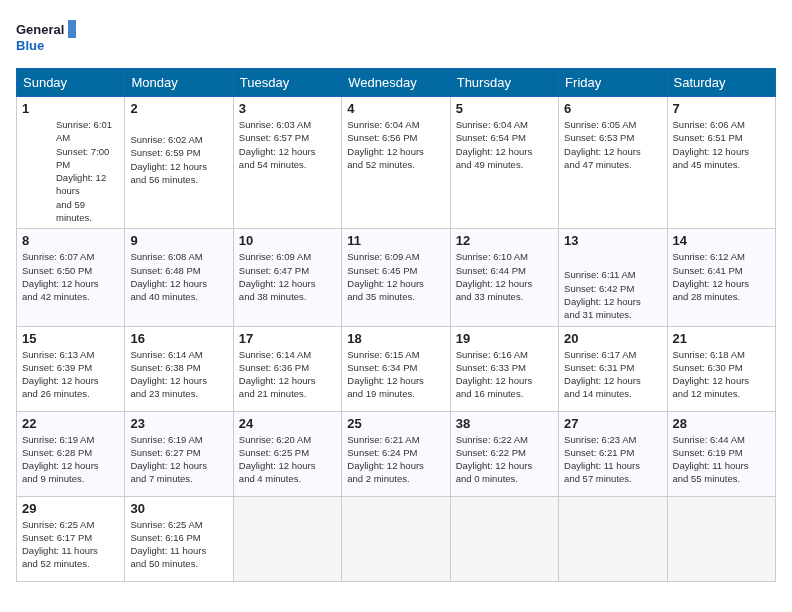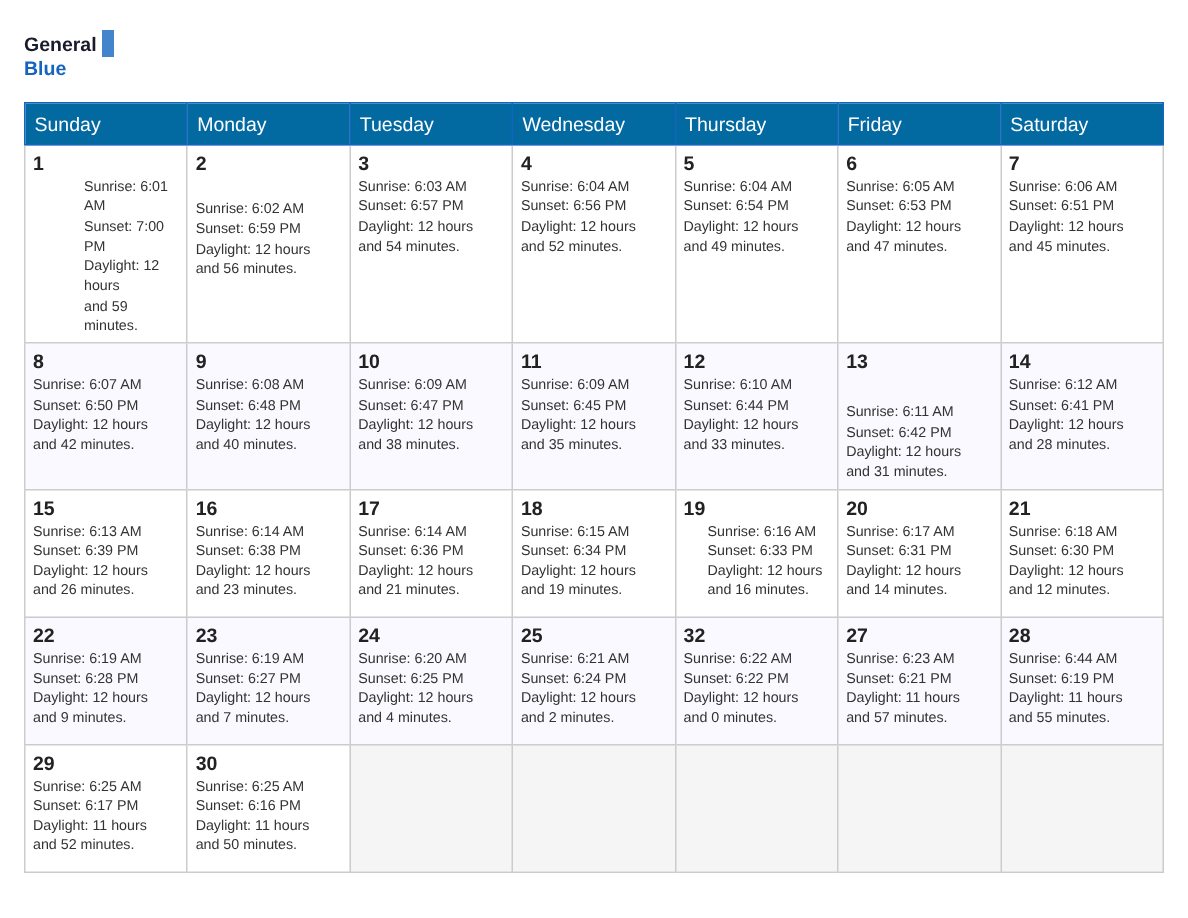--- a/index.html
+++ b/index.html
@@ -230,21 +230,21 @@
         </td>
         <td>
           <span class="day-num">18</span>
           <div class="day-info" style="white-space: pre-line;">Sunrise: 6:15 AM
 Sunset: 6:34 PM
 Daylight: 12 hours
 and 19 minutes.</div>
         </td>
         <td>
           <span class="day-num">19</span>
-          <div class="day-info" style="white-space: pre-line; margin-left: 16px;">Sunrise: 6:16 AM
+          <div class="day-info" style="white-space: pre-line;">Sunrise: 6:16 AM
 Sunset: 6:33 PM
 Daylight: 12 hours
 and 16 minutes.</div>
         </td>
         <td>
           <span class="day-num">20</span>
           <div class="day-info" style="white-space: pre-line;">Sunrise: 6:17 AM
 Sunset: 6:31 PM
 Daylight: 12 hours
 and 14 minutes.</div>
@@ -280,21 +280,21 @@
 and 4 minutes.</div>
         </td>
         <td>
           <span class="day-num">25</span>
           <div class="day-info" style="white-space: pre-line;">Sunrise: 6:21 AM
 Sunset: 6:24 PM
 Daylight: 12 hours
 and 2 minutes.</div>
         </td>
         <td>
-          <span class="day-num">32</span>
+          <span class="day-num">38</span>
           <div class="day-info" style="white-space: pre-line;">Sunrise: 6:22 AM
 Sunset: 6:22 PM
 Daylight: 12 hours
 and 0 minutes.</div>
         </td>
         <td>
           <span class="day-num">27</span>
           <div class="day-info" style="white-space: pre-line;">Sunrise: 6:23 AM
 Sunset: 6:21 PM
 Daylight: 11 hours

